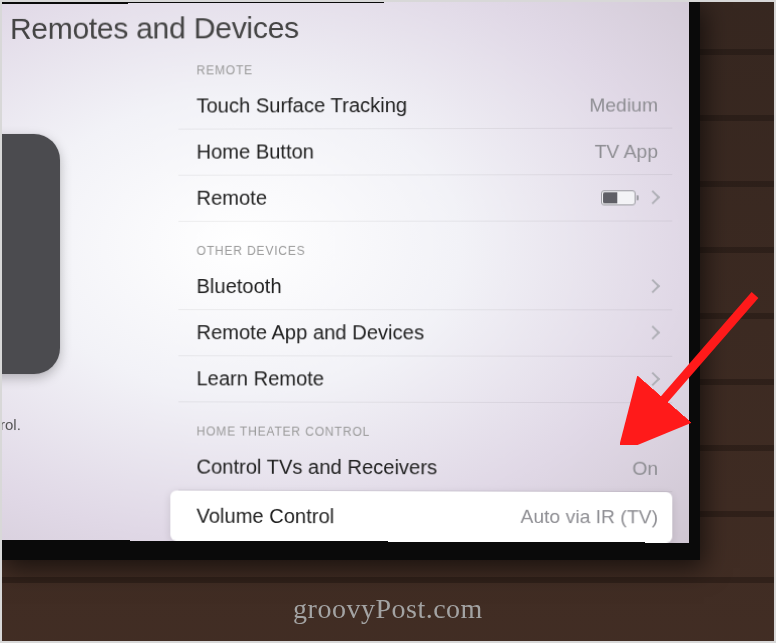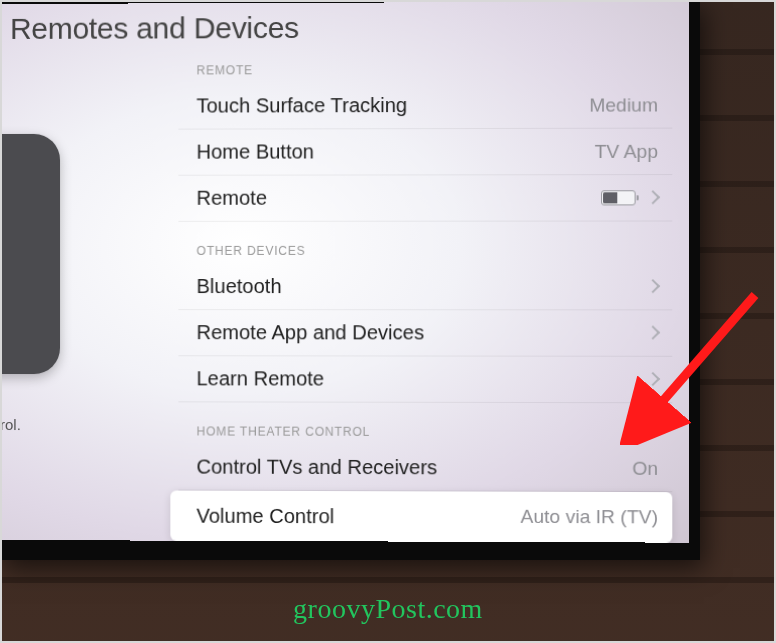--- a/index.html
+++ b/index.html
@@ -164,21 +164,21 @@
       height: 160px;
       pointer-events: none;
     }
     .watermark {
       position: absolute;
       bottom: 18px;
       left: 50%;
       transform: translateX(-50%);
       font-family: "Times New Roman", serif;
       font-size: 28px;
-      color: #22c55e;
+      color: #a3a3a3;
       letter-spacing: 0.5px;
     }
     .border-overlay {
       position: absolute;
       inset: 0;
       border: 2px solid #d8d8d8;
       pointer-events: none;
     }
   </style>
 </head>

